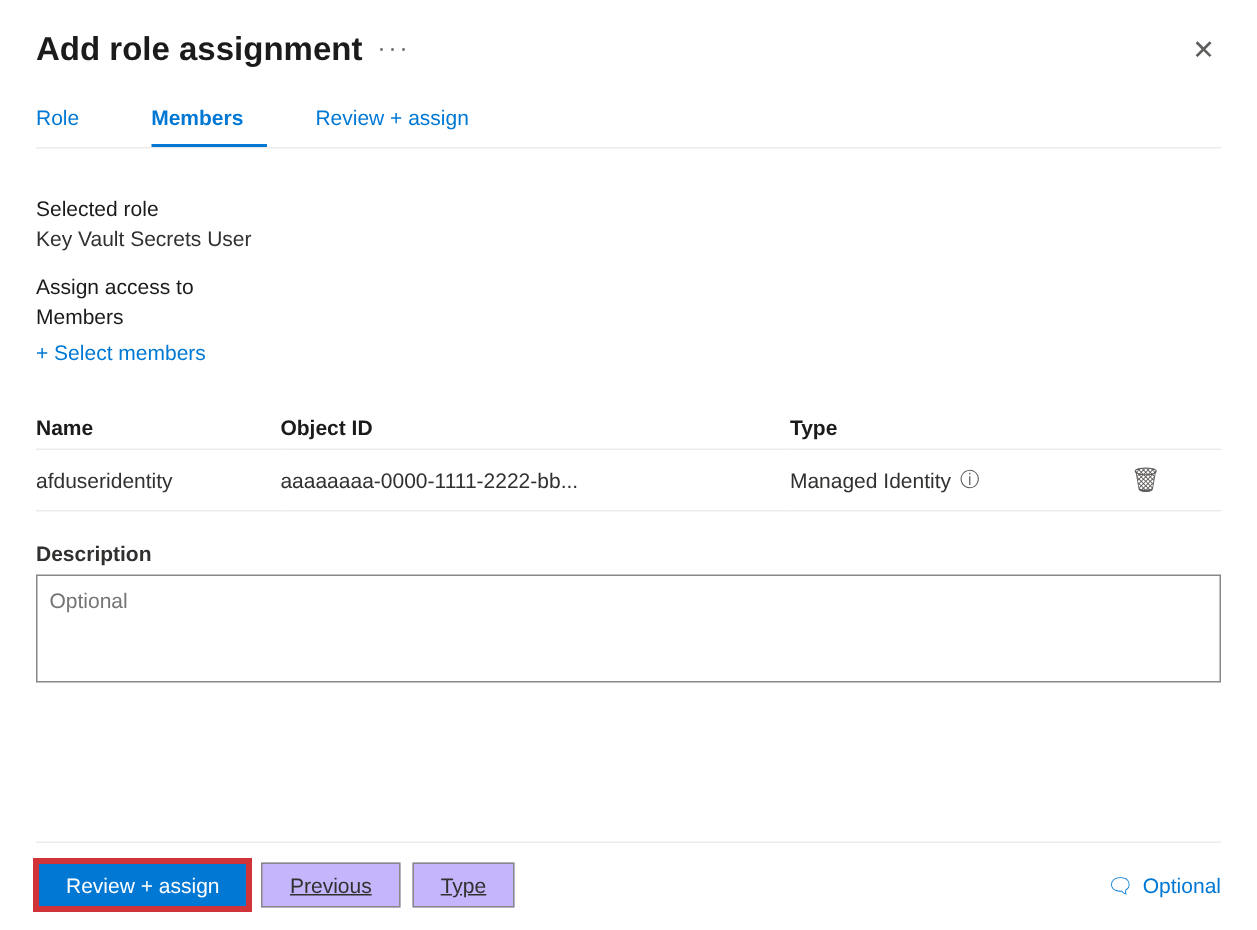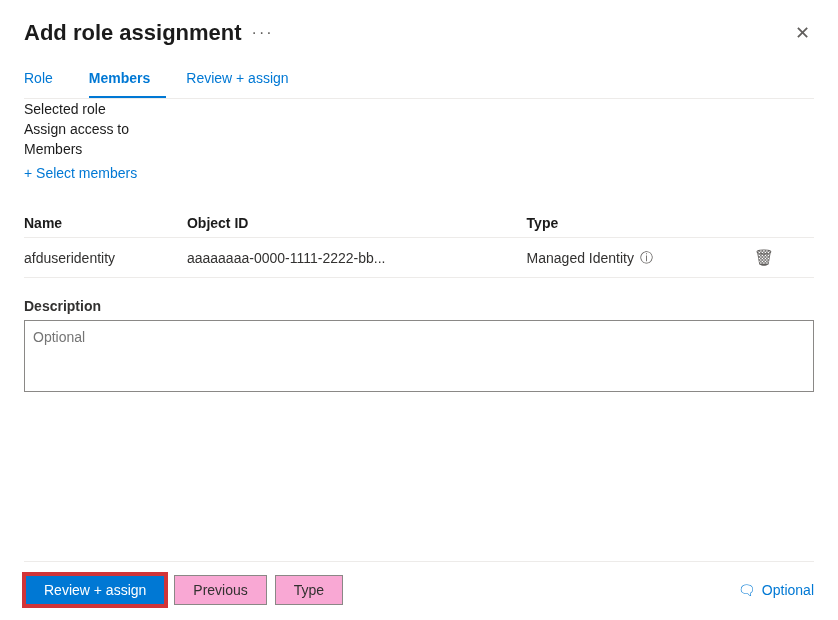--- a/index.html
+++ b/index.html
@@ -47,23 +47,23 @@
       background: none;
       border: none;
       font-size: 18px;
       color: #605e5c;
       cursor: pointer;
       padding: 4px;
       line-height: 1;
     }
     .tabs {
       display: flex;
-      gap: 4px;
+      gap: 16px;
       border-bottom: 1px solid #edebe9;
-      margin-bottom: 2px;
+      margin-bottom: 32px;
     }
     .tab {
       padding: 8px 16px 10px 0;
       font-size: 14px;
       color: #0078d4;
       cursor: pointer;
       border-bottom: 2px solid transparent;
       margin-right: 16px;
       text-decoration: none;
       background: none;
@@ -199,27 +199,28 @@
       border: 2px solid #d13438;
       padding: 6px 18px;
       font-size: 14px;
       cursor: pointer;
       font-family: inherit;
       font-weight: 400;
       outline: 2px solid #d13438;
       outline-offset: 0px;
     }
     .btn-secondary {
-      background: #f9a8d4;
+      background: #c4b5fd;
       color: #323130;
       border: 1px solid #8a8886;
       padding: 6px 18px;
       font-size: 14px;
       cursor: pointer;
       font-family: inherit;
+      text-decoration: underline;
     }
     .feedback-btn {
       margin-left: auto;
       background: none;
       border: none;
       color: #0078d4;
       font-size: 14px;
       cursor: pointer;
       display: flex;
       align-items: center;
@@ -242,20 +243,21 @@
 
   <div class="tabs">
     <button class="tab inactive">Role</button>
     <button class="tab active">Members</button>
     <button class="tab inactive">Review + assign</button>
   </div>
 
   <div class="content">
 
     <div class="section-label">Selected role</div>
+    <div class="section-value">Key Vault Secrets User</div>
 
     <div class="section-label">Assign access to</div>
 
     <div class="members-section">
       <div class="section-label">Members</div>
       <a class="add-members-link">+ Select members</a>
     </div>
 
     <table class="members-table">
       <thead>

